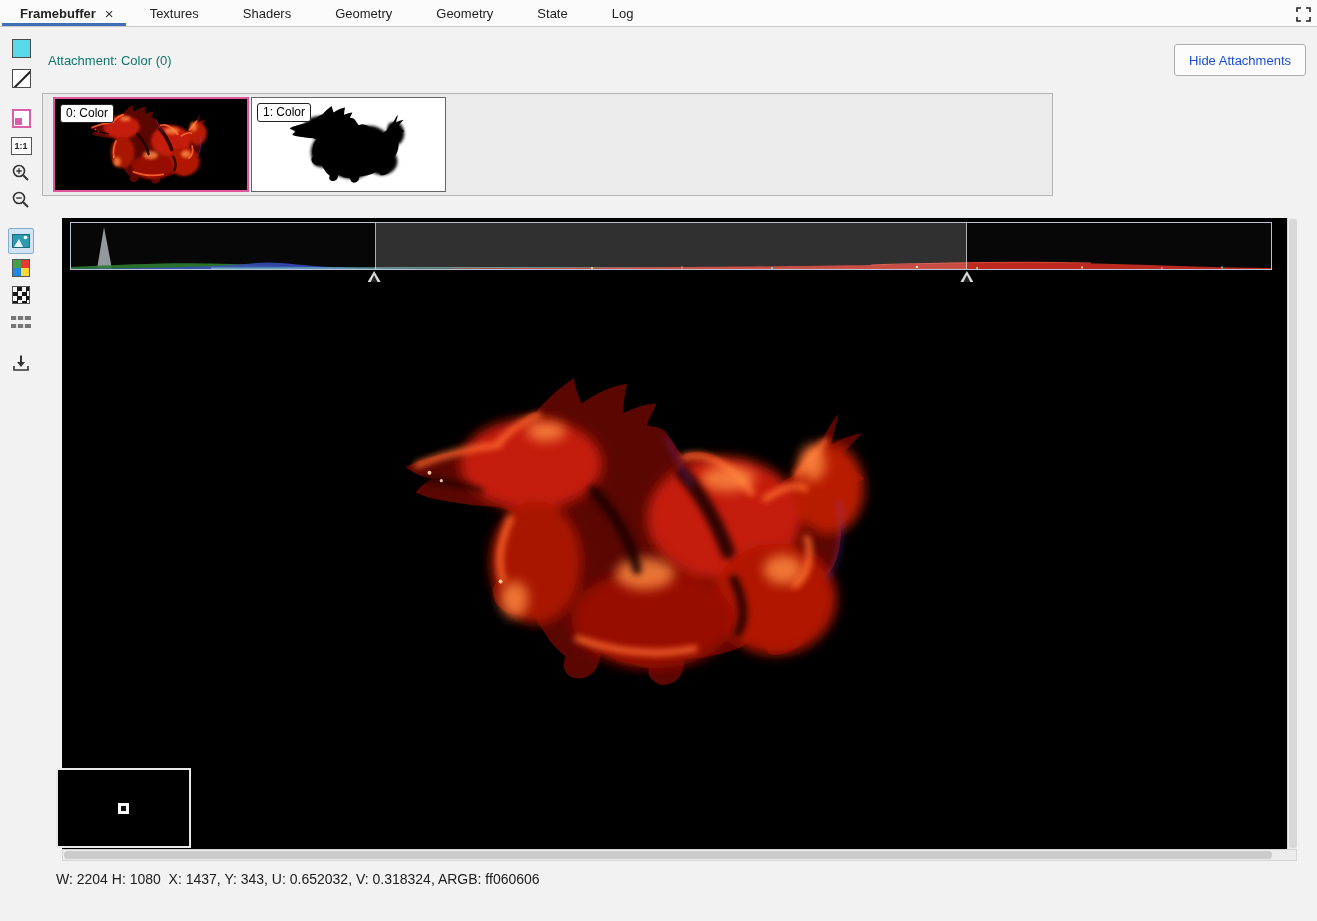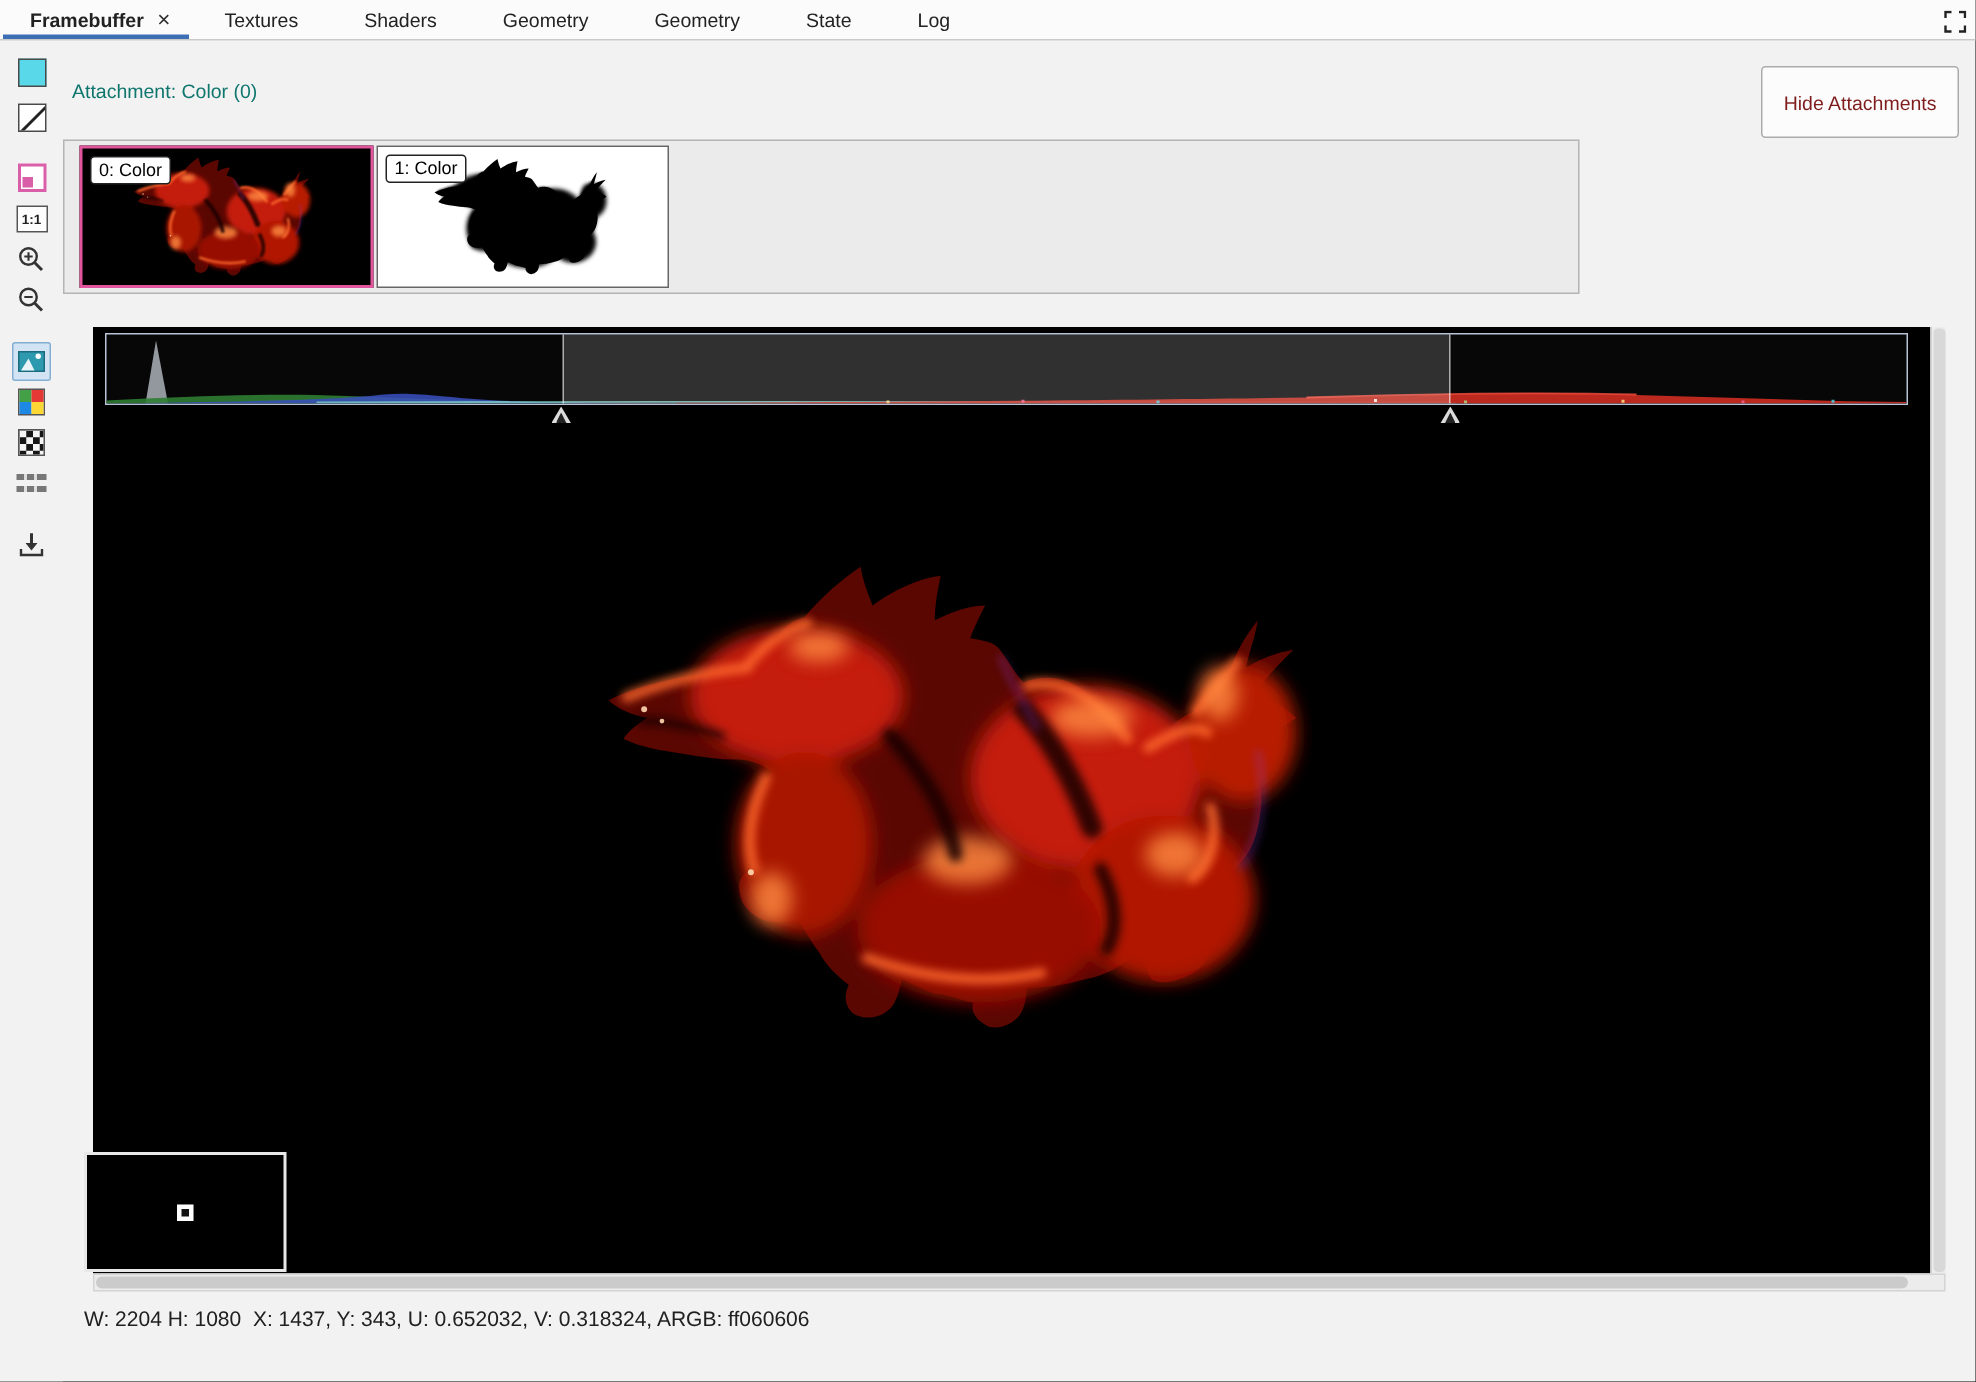--- a/index.html
+++ b/index.html
@@ -27,21 +27,21 @@
   .one2one{width:21px;height:18px;border:1px solid #555;background:#fdfdfd;font-size:9px;font-weight:bold;color:#222;display:flex;align-items:center;justify-content:center}
   .channels{width:18px;height:18px;border:1px solid #555;display:grid;grid-template-columns:1fr 1fr;grid-template-rows:1fr 1fr}
   .channels i:nth-child(1){background:#43a047}.channels i:nth-child(2){background:#e53935}
   .channels i:nth-child(3){background:#1e88e5}.channels i:nth-child(4){background:#fdd835}
   .checker{width:18px;height:18px;border:1px solid #555;background:repeating-conic-gradient(#161616 0% 25%,#f5f5f5 0% 50%) 0 0/9px 9px}
   .rows-ic{width:20px;height:12px;display:flex;flex-direction:column;justify-content:space-between}
   .rows-ic i{height:4px;background:linear-gradient(90deg,#777 0 5px,#ddd 5px 7px,#777 7px 12px,#ddd 12px 14px,#777 14px 20px)}
 
   
   .attach-label{position:absolute;left:48px;top:53px;font-size:13px;color:#0f766e}
-  .hide-attach{position:absolute;right:11px;top:44px;height:48px;padding:0 14px;background:#fcfcfc;border:1px solid #ababab;border-radius:3px;font-size:13px;color:#7f1d1d;display:flex;align-items:center}
+  .hide-attach{position:absolute;right:11px;top:44px;height:32px;padding:0 14px;background:#fcfcfc;border:1px solid #ababab;border-radius:3px;font-size:13px;color:#1d4ed8;display:flex;align-items:center}
 
   
   .attach-panel{position:absolute;left:42px;top:93px;width:1011px;height:103px;background:#ebebeb;border:1px solid #b4b4b4}
   .thumb{position:absolute;top:3px;height:95px;overflow:hidden}
   .thumb.color{left:10px;width:196px;background:#000;border:2px solid #e0559c}
   .thumb.depth{left:208px;width:195px;background:#fff;border:1px solid #666}
   .thumb-chip{position:absolute;left:5px;top:5px;background:#fff;border:1px solid #222;border-radius:3px;padding:0 5px;font-size:12px;line-height:17px;color:#000;z-index:3}
   .thumb svg{position:absolute}
   .depth-art{filter:brightness(0)}
 

